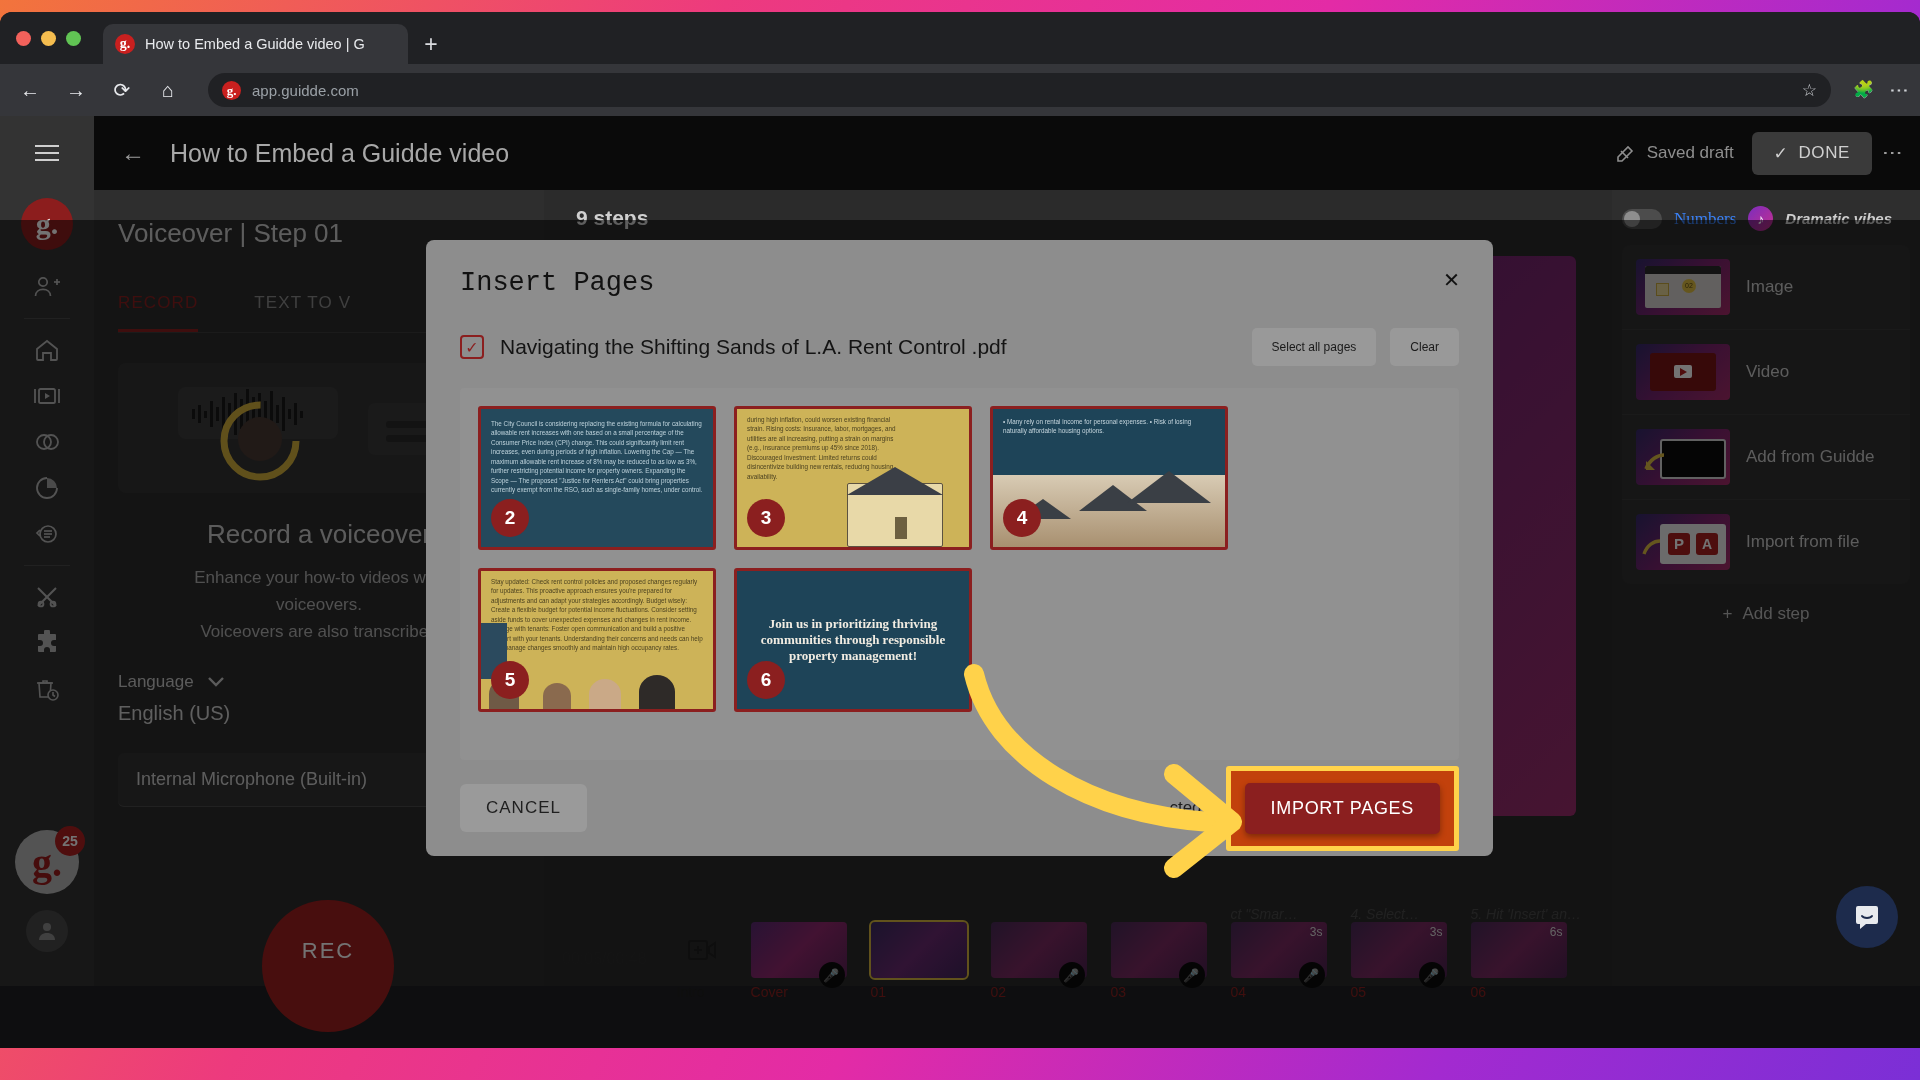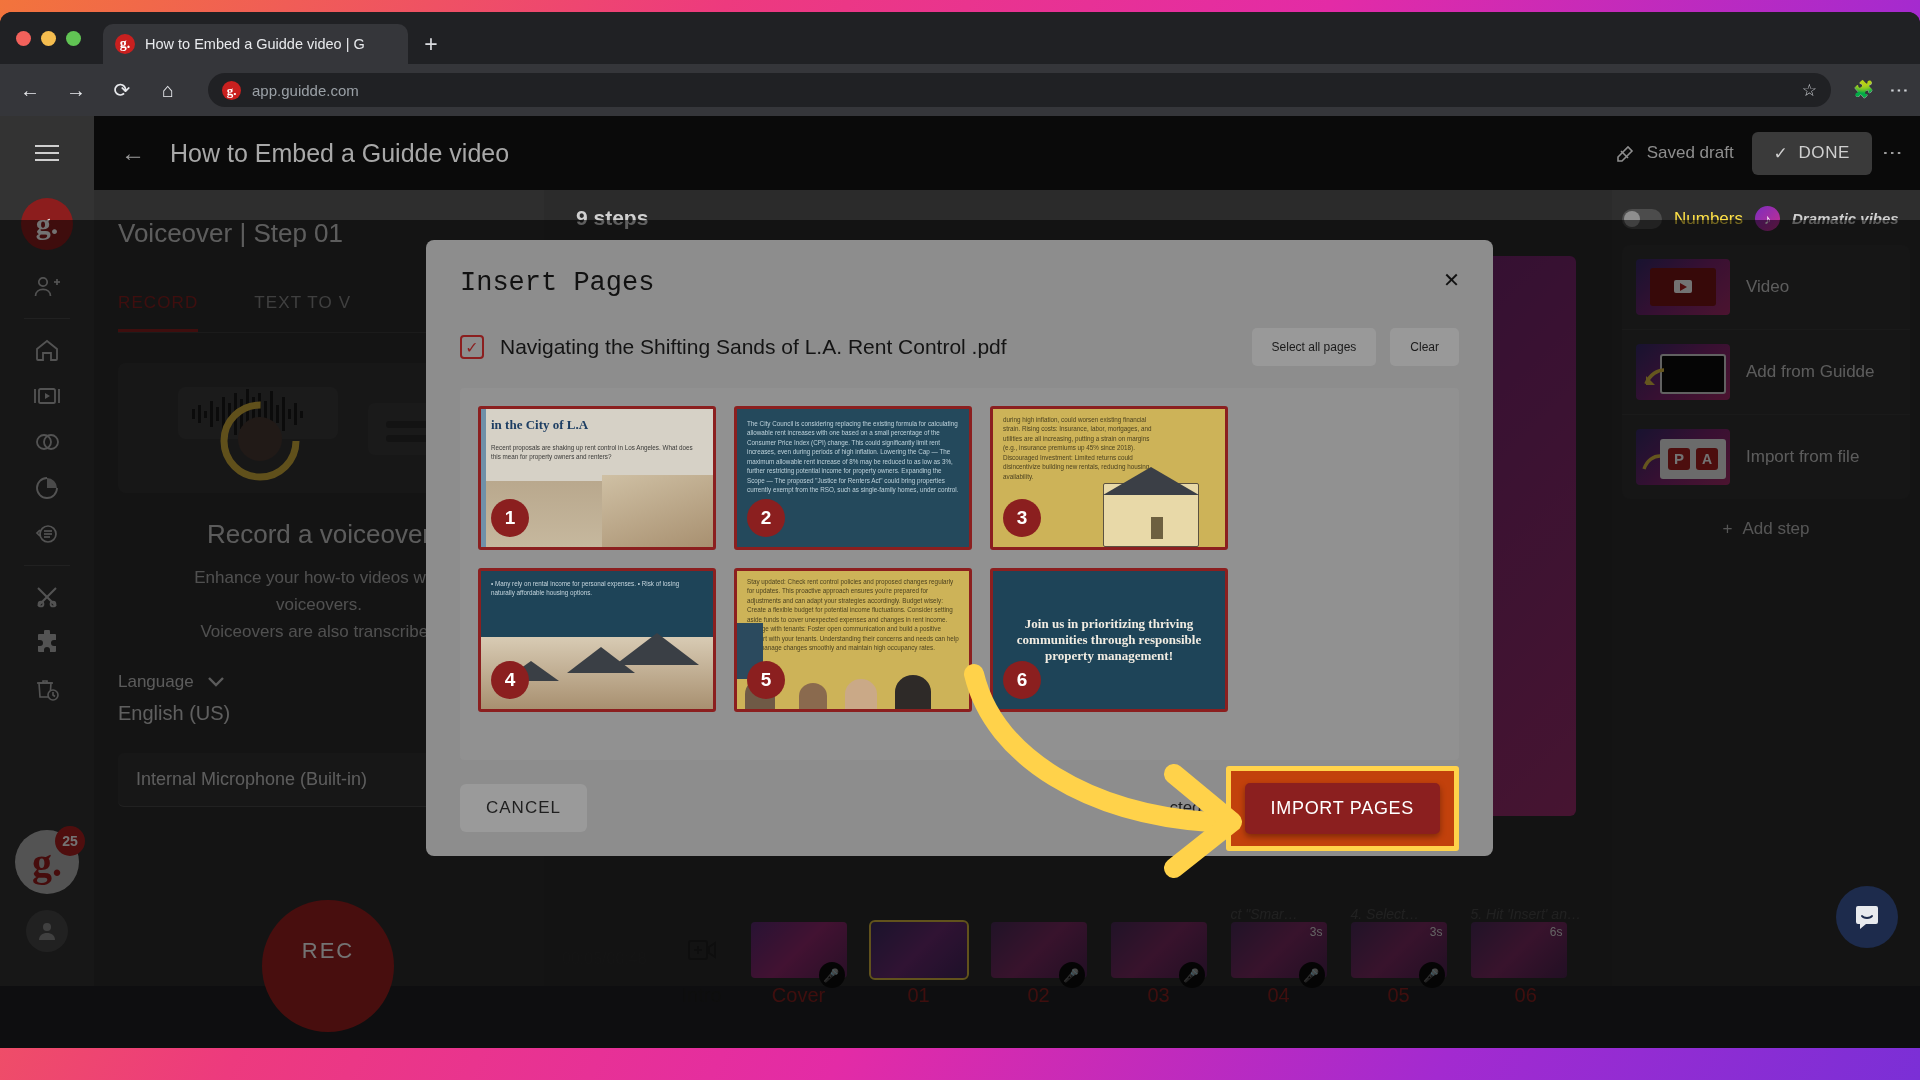--- a/index.html
+++ b/index.html
@@ -130,38 +130,38 @@
   .steps-lbl { position: absolute; left: 32px; top: 16px; font-size: 21px; color: #d0d0d0; font-weight: bold; }
   .preview-stage { position: absolute; left: 32px; top: 66px; width: 1000px; height: 560px; background: #232323; border-radius: 6px; overflow: hidden; }
   .preview-img { position: absolute; inset: 0; background: linear-gradient(135deg,#2d2050 0%,#6a2270 45%,#9c2e6e 100%); }
   .play-tri { position: absolute; left: 470px; top: 250px; width: 0; height: 0; border-left: 46px solid rgba(0,0,0,.55); border-top: 28px solid transparent; border-bottom: 28px solid transparent; }
 
   
   #rightpanel { position: absolute; left: 1612px; top: 74px; width: 308px; height: 796px; background: #2e2e2e; padding: 16px 0 0 0; }
   .rp-top { display: flex; align-items: center; gap: 12px; padding: 0 16px 14px 10px; }
   .toggle-pill { width: 40px; height: 20px; border-radius: 10px; background: #4c4c4c; position: relative; flex: none; }
   .toggle-knob { position: absolute; left: 2px; top: 2px; width: 16px; height: 16px; border-radius: 50%; background: #8e8e8e; }
-  .rp-numbers { font-size: 17px; color: #fde047; }
+  .rp-numbers { font-size: 17px; color: #3b82f6; font-family: Liberation Serif, serif; }
   .music-ico { width: 25px; height: 25px; border-radius: 50%; background: linear-gradient(135deg,#7b2dbe,#c62f8e); color: #fff; font-size: 14px; display: flex; align-items: center; justify-content: center; }
   .rp-vibes { font-size: 15px; color: #cfcfcf; font-style: italic; font-weight: bold; }
   .rp-list { margin: 0 10px; background: #313131; border-radius: 8px; }
   .rp-item { display: flex; align-items: center; gap: 16px; padding: 14px 14px; border-bottom: 1px solid #3b3b3b; }
   .rp-item:last-child { border-bottom: none; }
   .rp-thumb { width: 94px; height: 56px; border-radius: 4px; background: linear-gradient(135deg,#352a6b,#7b2470,#a82d6b); position: relative; flex: none; overflow: hidden; }
   .rp-label { font-size: 17px; color: #cdcdcd; }
   .addstep { margin-top: 20px; display: flex; align-items: center; justify-content: center; gap: 10px; color: #bdbdbd; font-size: 17px; }
   #timelinebar {
     position: absolute; left: 544px; top: 790px; width: 1376px; height: 80px;
     display: flex; align-items: flex-start; gap: 0; padding-left: 0; z-index: 2;
   }
   .tl-time { font-size: 16px; color: #2e2e2e; padding: 44px 18px 0 18px; }
   .tl-cell { position: relative; padding: 0 12px; }
   .tl-cap { font-size: 14px; color: #4a4a4a; font-style: italic; white-space: nowrap; }
   .tl-thumb { width: 96px; height: 56px; border-radius: 4px; background: linear-gradient(135deg,#4a2a58,#7d2a63,#4c2350); position: relative; }
-  .tl-name { font-size: 20px; color: #8c2020; margin-top: 6px; text-align: center; }
+  .tl-name { font-size: 14px; color: #8c2020; margin-top: 6px; }
   .tl-dur { position: absolute; right: 4px; top: 3px; font-size: 12px; color: #dcdcdc; }
   .tl-mic { position: absolute; right: 2px; bottom: -10px; width: 26px; height: 26px; border-radius: 50%; background: #0c0c0c; color: #fff; display: flex; align-items: center; justify-content: center; font-size: 13px; }
 
   
   #intercom {
     position: absolute; right: 22px; bottom: 38px; width: 62px; height: 62px; border-radius: 50%;
     background: #1d2b4c; display: flex; align-items: center; justify-content: center; z-index: 30;
   }
 
   
@@ -424,20 +424,29 @@
         <div class="toggle-pill">
             <div class="toggle-knob"></div>
           </div>
         <div class="rp-numbers">Numbers</div>
         <div class="music-ico">♪</div>
         <div class="rp-vibes">Dramatic vibes</div>
       </div>
       <div class="rp-list">
         <div class="rp-item">
           <div class="rp-thumb">
+            <div style="position:absolute;left:9px;top:7px;right:9px;bottom:7px;background:#d9d6d2;border-radius:2px"></div>
+            <div style="position:absolute;left:9px;top:7px;right:9px;height:8px;background:#2b2b2b;border-radius:2px 2px 0 0"></div>
+            <div style="position:absolute;left:20px;top:24px;width:13px;height:13px;background:#e8d79a;border:1px solid #c7a83e"></div>
+            <div style="position:absolute;left:46px;top:20px;width:14px;height:14px;border-radius:50%;background:#e0bf44;font-size:7px;color:#5a4a12;text-align:center;line-height:14px">02</div>
+          </div>
+          <div class="rp-label">Image</div>
+        </div>
+        <div class="rp-item">
+          <div class="rp-thumb">
             <div style="position:absolute;left:14px;top:9px;width:66px;height:38px;background:#7a1414;border-radius:3px"></div>
             <div style="position:absolute;left:38px;top:21px;width:18px;height:13px;background:#fff;border-radius:2px"></div>
             <div style="position:absolute;left:44px;top:24px;width:0;height:0;border-left:7px solid #b01d1d;border-top:4px solid transparent;border-bottom:4px solid transparent"></div>
           </div>
           <div class="rp-label">Video</div>
         </div>
         <div class="rp-item">
           <div class="rp-thumb">
             <div style="position:absolute;left:24px;top:10px;width:66px;height:40px;background:#0d0d0d;border-radius:3px;border:2px solid #d8d8d8"></div>
             <svg style="position:absolute;left:6px;top:22px" width="26" height="24" viewBox="0 0 26 24" fill="none" stroke="#e0bf44" stroke-width="3.6">
@@ -551,28 +560,20 @@
       <div class="file-name">Navigating the Shifting Sands of L.A. Rent Control .pdf</div>
       <div class="file-btns">
         <button class="ghost-btn">Select all pages</button>
         <button class="ghost-btn">Clear</button>
       </div>
     </div>
 
     <div class="pages-box">
       <div class="pages-grid">
 
-        <div class="page-card" style="background:#cfc9bd">
-          <div style="position:absolute;left:0;top:0;right:0;bottom:0;background:linear-gradient(180deg,#d6d1c6 0%,#d6d1c6 52%,#b9a88d 52%,#c6b89e 100%)"></div>
-          <div style="position:absolute;left:0;top:0;bottom:0;width:5px;background:#7090a8"></div>
-          <div style="position:absolute;left:52%;top:48%;right:0;bottom:0;background:linear-gradient(160deg,#cfc0a4,#a89070)"></div>
-          <div style="position:absolute;left:10px;top:8px;right:8px;font-size:13px;font-weight:bold;color:#1d3e63;font-family:'Liberation Serif',serif">in the City of L.A</div>
-          <div class="pg-body" style="top:26px;color:#3a3a38">Recent proposals are shaking up rent control in Los Angeles.  What does this mean for property owners and renters?</div>
-          <div class="page-num">1</div>
-        </div>
 
         <div class="page-card" style="background:#24495c">
           <div class="pg-body" style="color:#bfd3dc;padding-top:10px">The City Council is considering replacing the existing formula for calculating allowable rent increases with one based on a small percentage of the Consumer Price Index (CPI) change. This could significantly limit rent increases, even during periods of high inflation.  Lowering the Cap — The maximum allowable rent increase of 8% may be reduced to as low as 3%, further restricting potential income for property owners.  Expanding the Scope — The proposed "Justice for Renters Act" could bring properties currently exempt from the RSO, such as single-family homes, under control.</div>
           <div class="page-num">2</div>
         </div>
 
         <div class="page-card" style="background:#cdb358">
           <div class="pg-body" style="color:#4c4220;padding-top:6px;padding-right:70px">during high inflation, could worsen existing financial strain.  Rising costs: Insurance, labor, mortgages, and utilities are all increasing, putting a strain on margins (e.g., insurance premiums up 45% since 2018).  Discouraged Investment: Limited returns could disincentivize building new rentals, reducing housing availability.</div>
           <div style="position:absolute;right:26px;bottom:0;width:96px;height:64px;background:#e8d9a8;border:1.5px solid #5c5240;border-radius:2px"></div>
           <div style="position:absolute;right:26px;bottom:52px;width:0;height:0;border-left:48px solid transparent;border-right:48px solid transparent;border-bottom:28px solid #3b3f46"></div>

